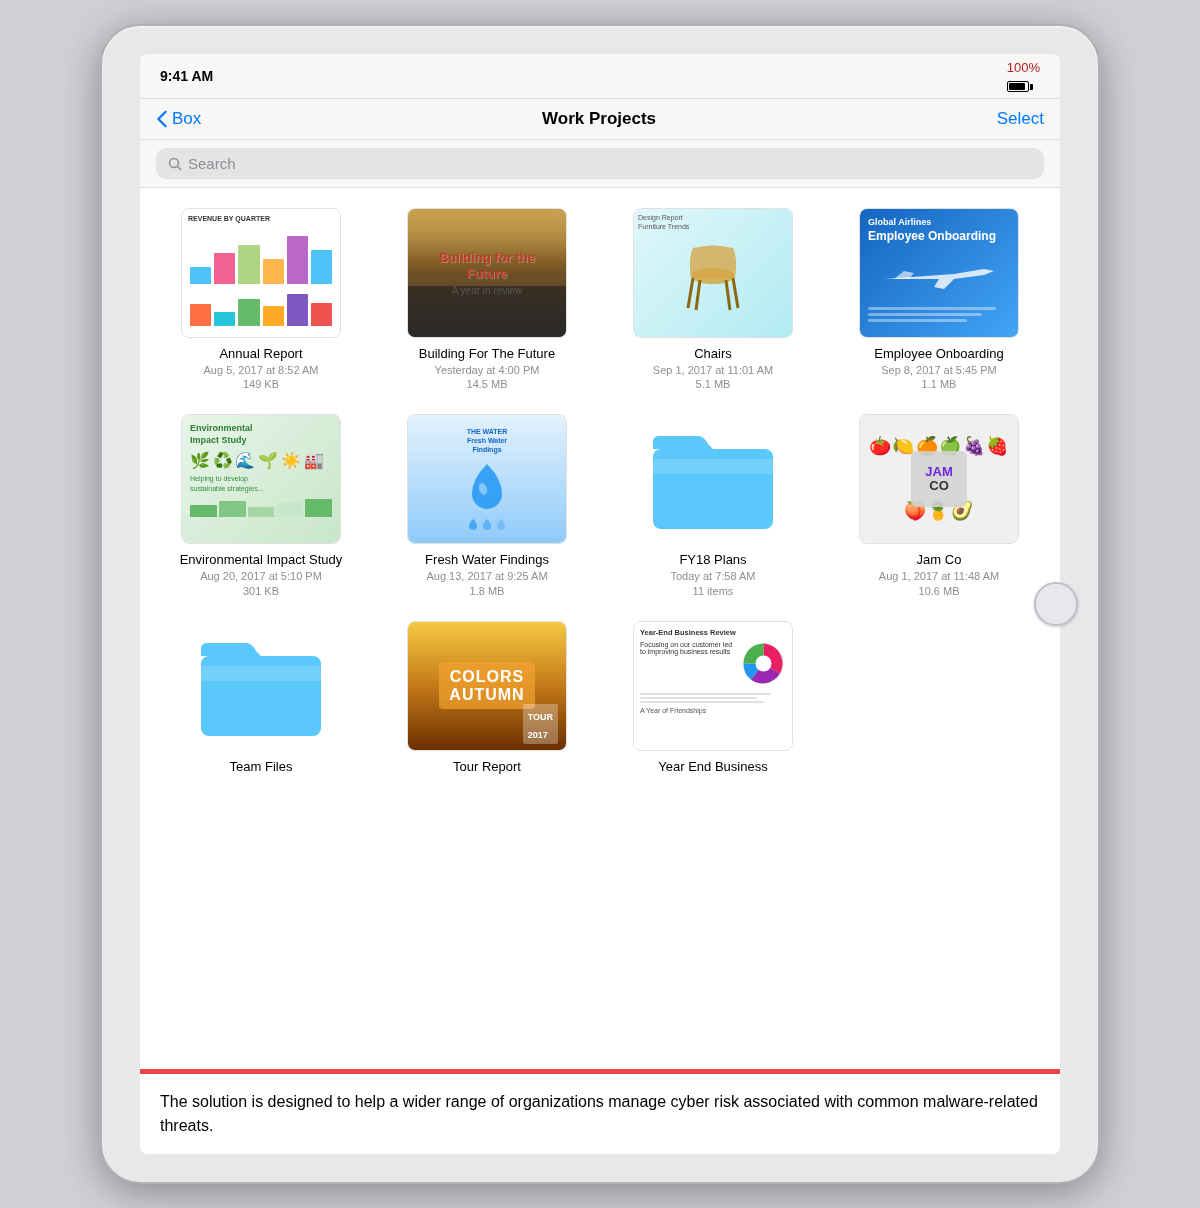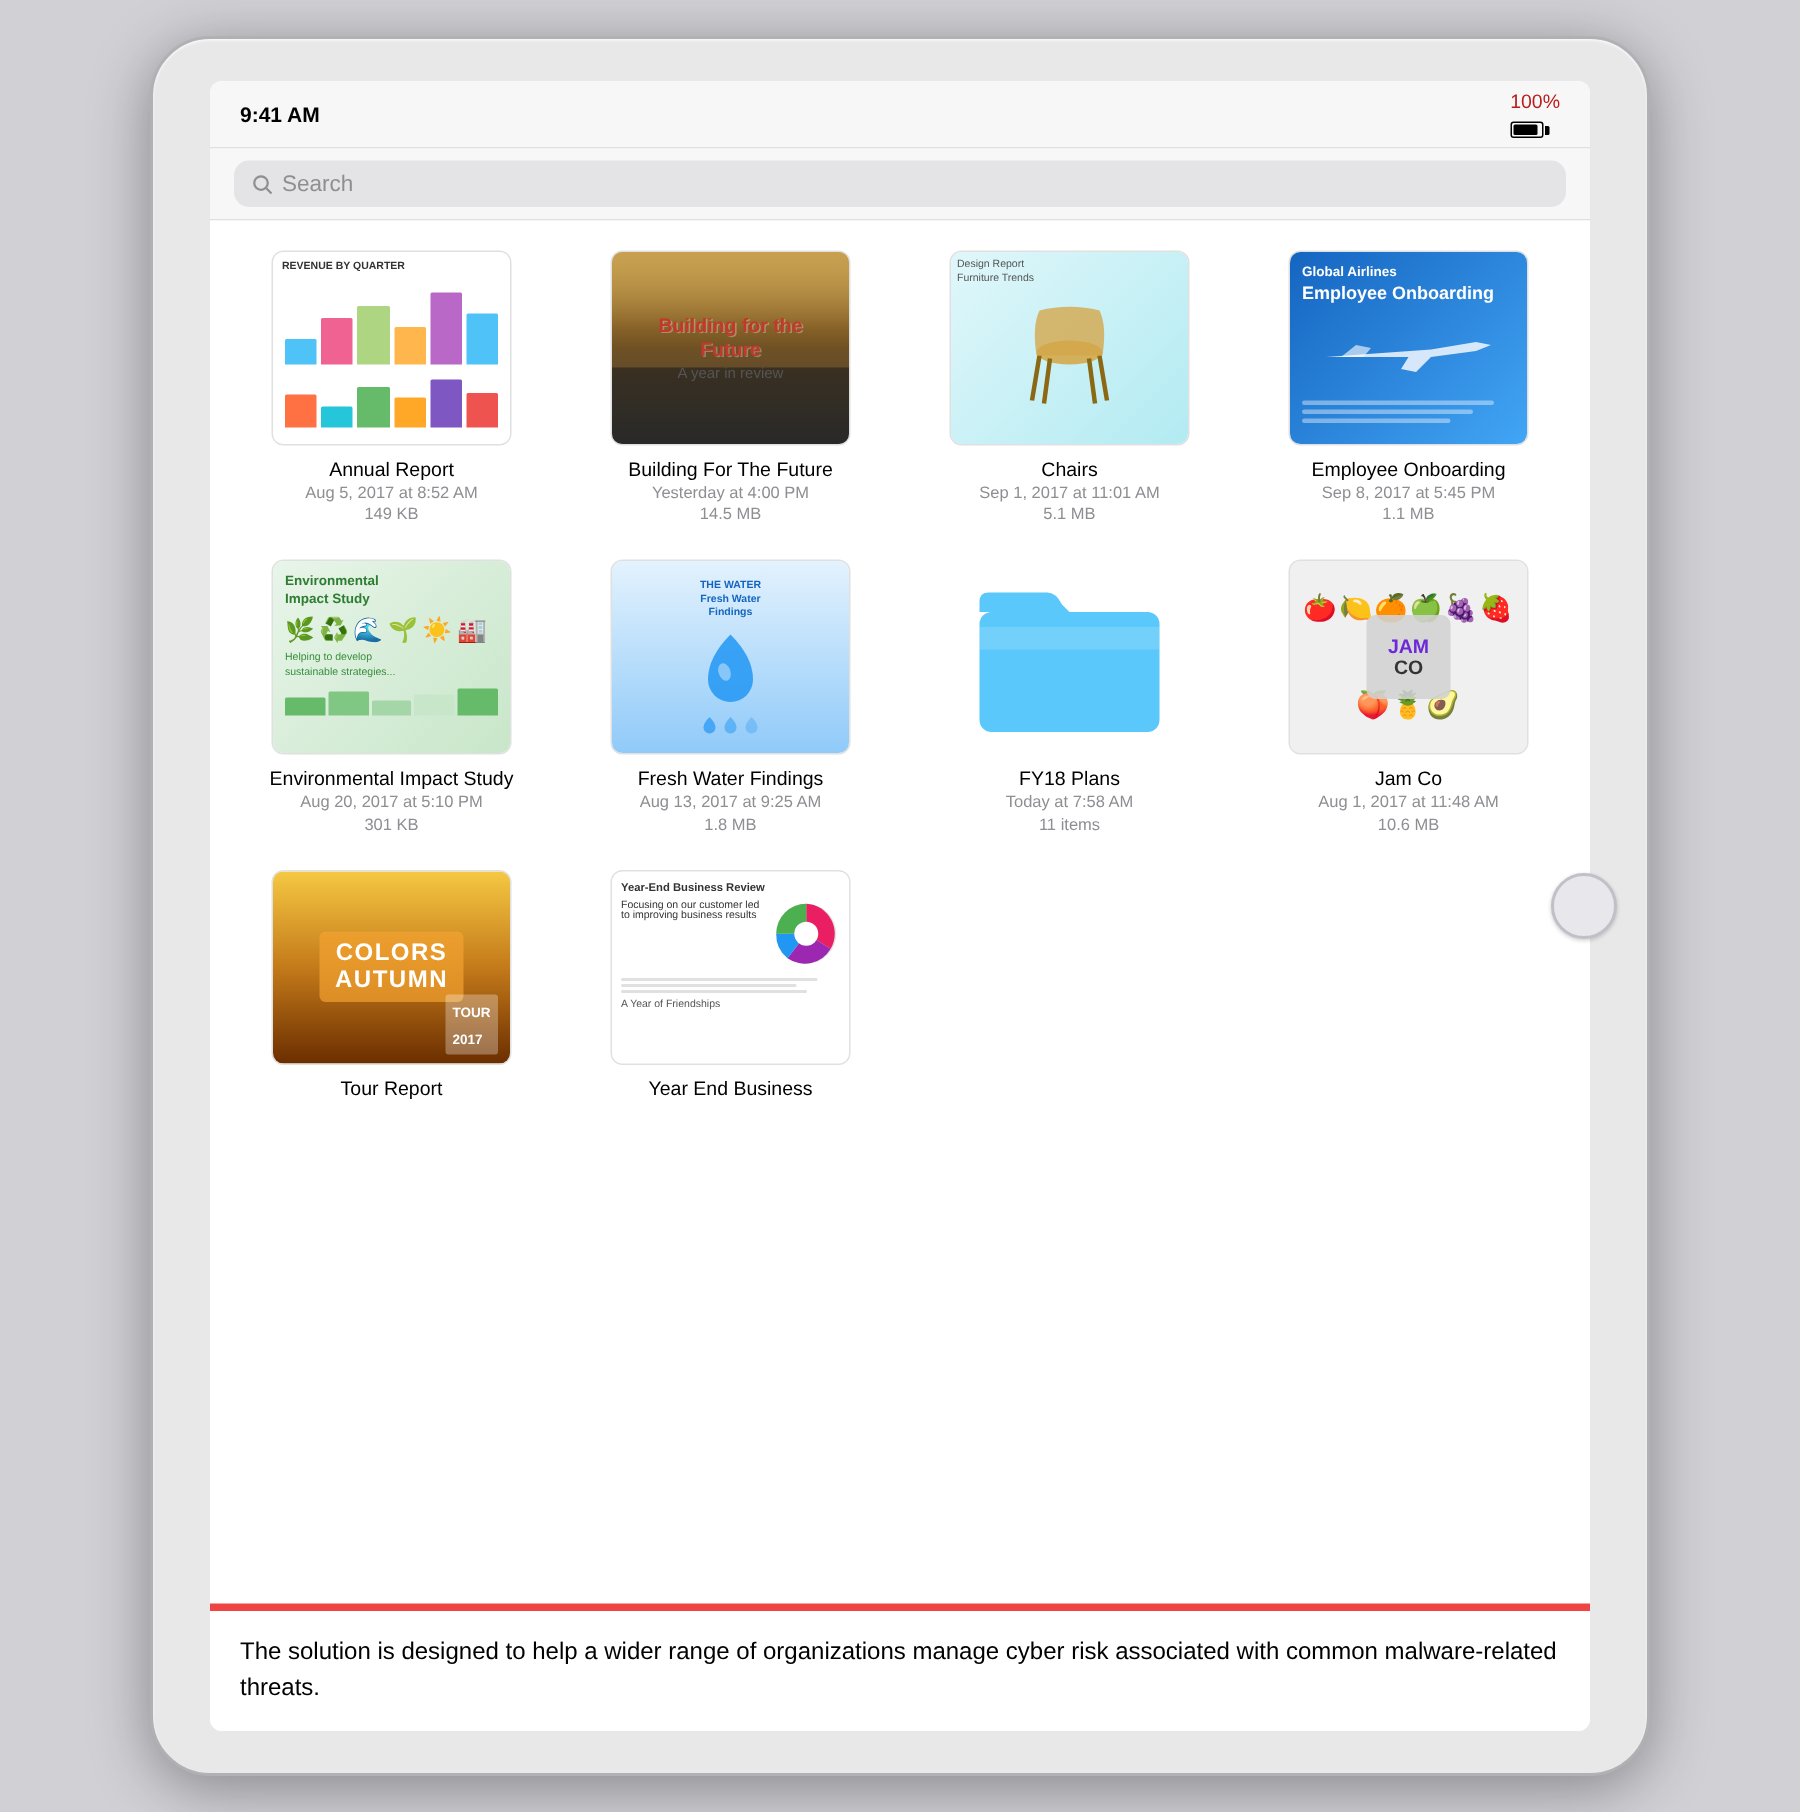--- a/index.html
+++ b/index.html
@@ -228,20 +228,30 @@
         <span>100%</span>
         <div class="battery-icon">
           <div class="battery-body">
             <div class="battery-fill"></div>
           </div>
           <div class="battery-tip"></div>
         </div>
       </div>
     </div>
 
+    <div class="nav-bar">
+      <div class="nav-back">
+        <svg viewBox="0 0 12 20" fill="none" stroke="#007aff" stroke-width="2.5" stroke-linecap="round" stroke-linejoin="round">
+          <polyline points="10,2 2,10 10,18"></polyline>
+        </svg>
+        <span>Box</span>
+      </div>
+      <span class="nav-title">Work Projects</span>
+      <span class="nav-select">Select</span>
+    </div>
 
     <div class="search-bar-container">
       <div class="search-bar">
         <svg viewBox="0 0 14 14" fill="none" stroke="#8e8e93" stroke-width="1.5">
           <circle cx="6" cy="6" r="4.5"></circle>
           <line x1="9.5" y1="9.5" x2="13" y2="13"></line>
         </svg>
         <span class="search-placeholder">Search</span>
       </div>
     </div>
@@ -432,20 +442,32 @@
                 <span style="font-size:13px;font-weight:800;color:#6d28d9;line-height:1.1;">JAM</span>
                 <span style="font-size:13px;font-weight:800;color:#333;line-height:1.1;">CO</span>
               </div>
             </div>
           </div>
           <span class="file-name">Jam Co</span>
           <span class="file-date">Aug 1, 2017 at 11:48 AM</span>
           <span class="file-size">10.6 MB</span>
         </div>
 
+        <div class="file-item">
+          <div class="file-thumb" style="border:none;background:transparent;">
+            <svg width="130" height="110" viewBox="0 0 130 110">
+              <rect x="5" y="25" width="120" height="80" rx="8" ry="8" fill="#5ac8fa"></rect>
+              <path d="M5,25 L5,18 Q5,12 11,12 L50,12 Q56,12 60,20 L65,25Z" fill="#5ac8fa"></path>
+              <rect x="5" y="35" width="120" height="15" fill="rgba(255,255,255,0.15)" rx="0"></rect>
+            </svg>
+          </div>
+          <span class="file-name">Team Files</span>
+          <span class="file-date"></span>
+          <span class="file-size"></span>
+        </div>
 
         <div class="file-item">
           <div class="file-thumb">
             <div style="width:100%;height:100%;background:linear-gradient(180deg,#f5c842 0%,#c47a1a 50%,#6b2e00 100%);display:flex;flex-direction:column;align-items:center;justify-content:center;position:relative;">
               <div style="background:rgba(244,163,48,0.7);padding:6px 10px;border-radius:4px;text-align:center;">
                 <div style="color:#fff;font-size:16px;font-weight:900;line-height:1.1;letter-spacing:1px;">COLORS</div>
                 <div style="color:#fff;font-size:16px;font-weight:900;line-height:1.1;letter-spacing:1px;">AUTUMN</div>
               </div>
               <div style="position:absolute;bottom:6px;right:8px;background:rgba(255,255,255,0.3);padding:2px 5px;border-radius:2px;">
                 <span style="color:#fff;font-size:9px;font-weight:700;">TOUR<br>2017</span>

